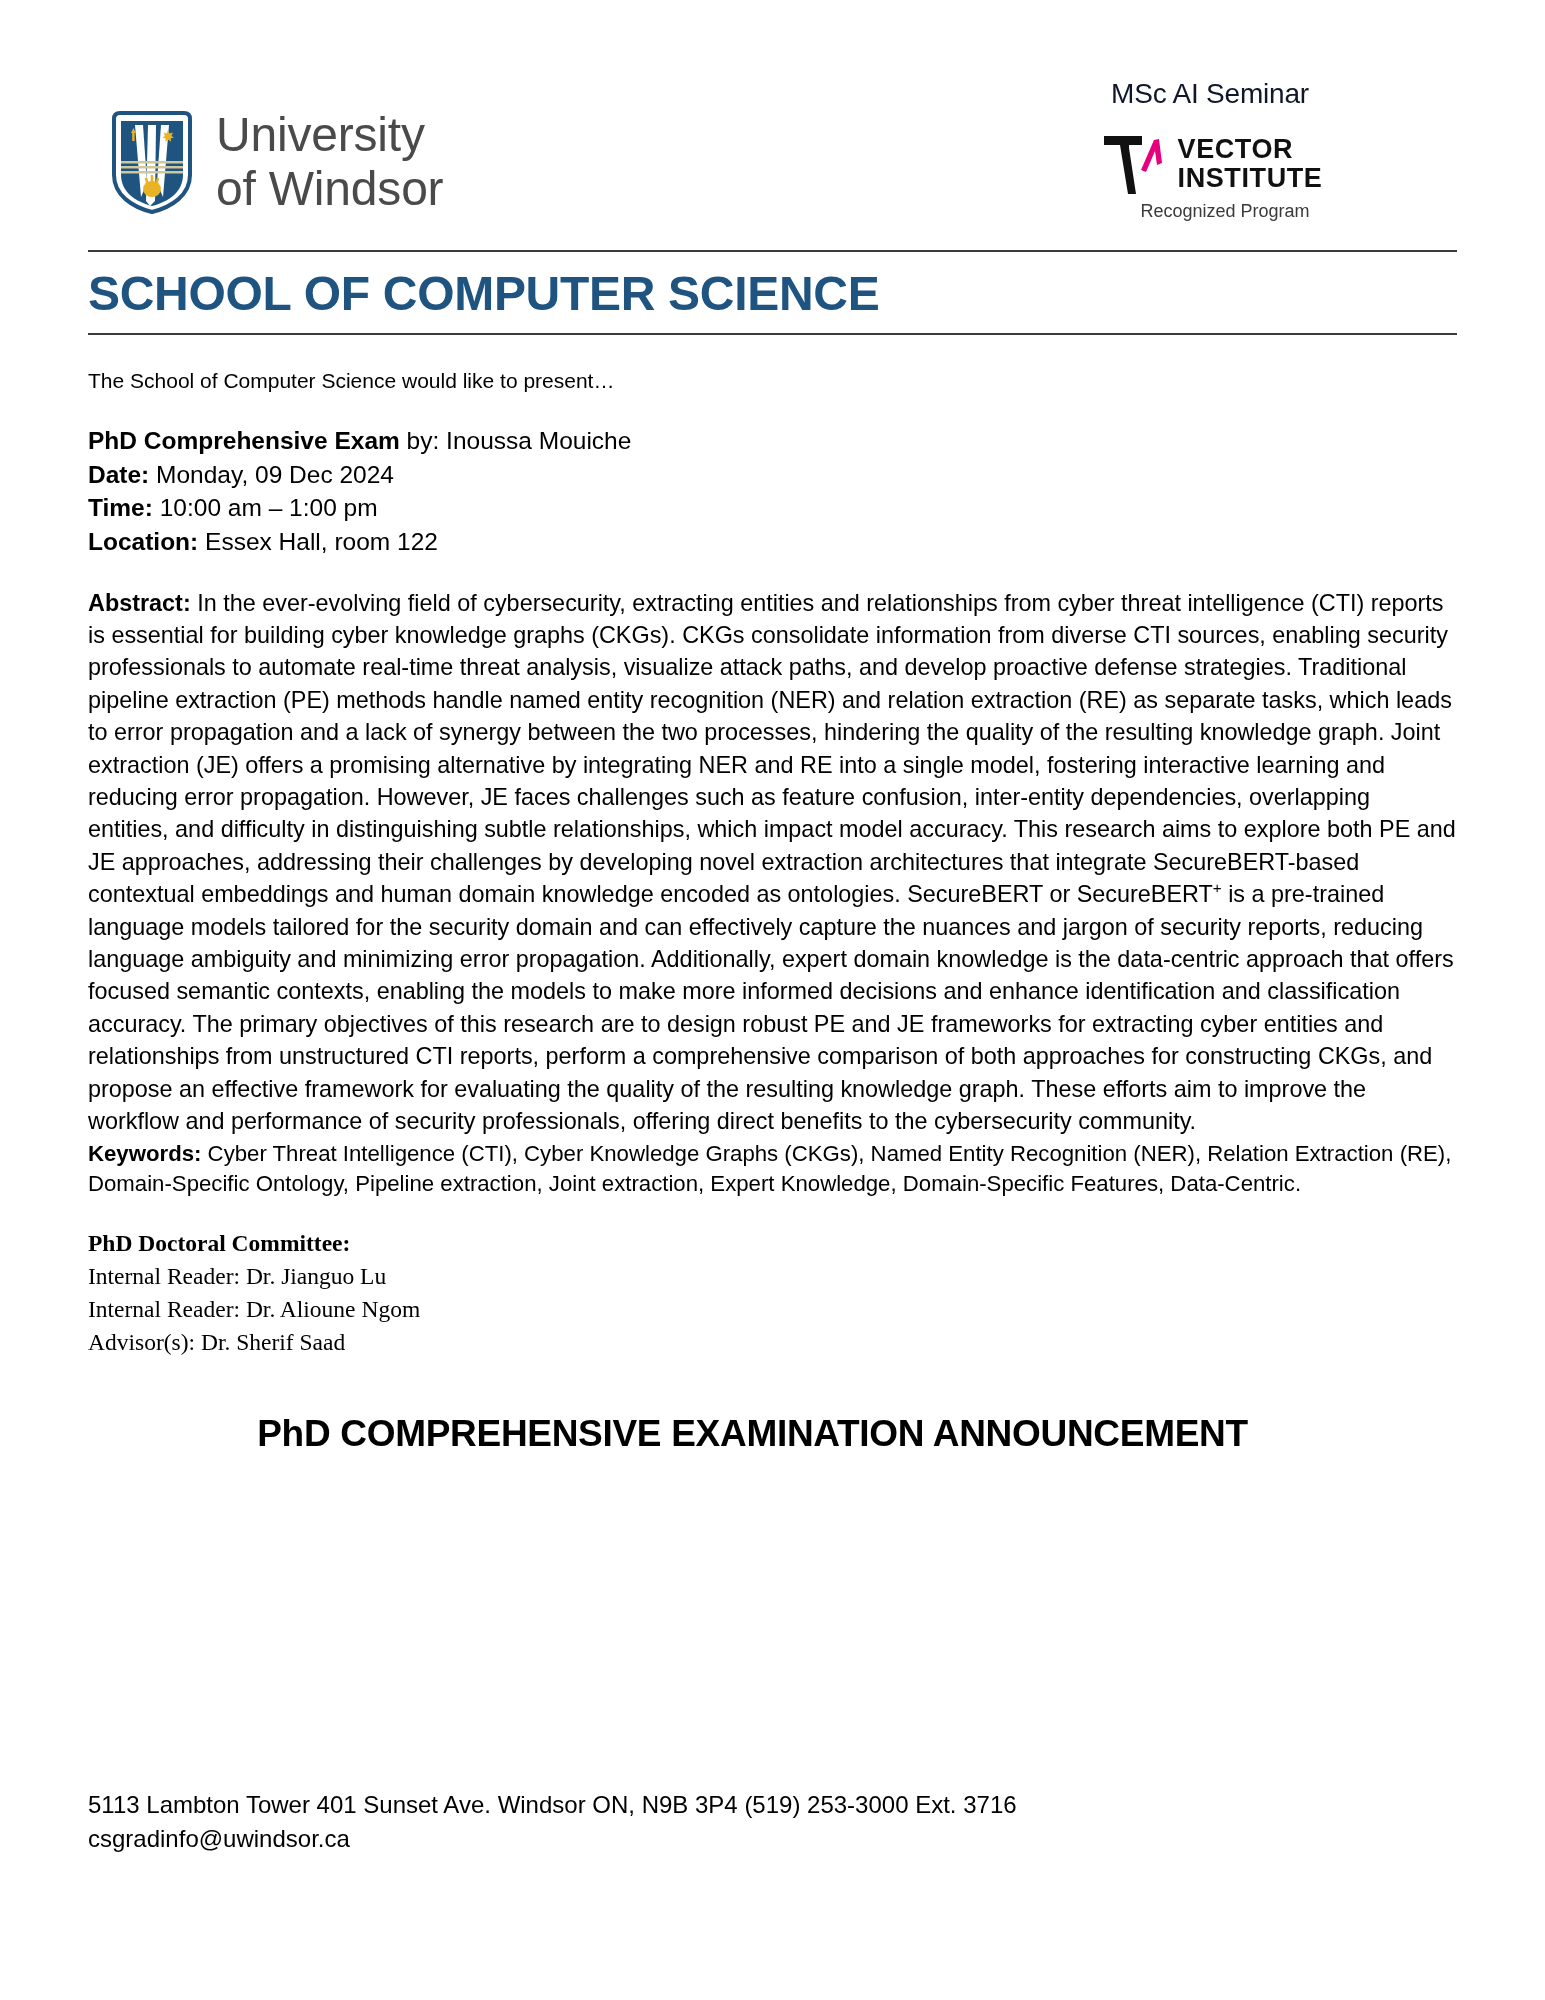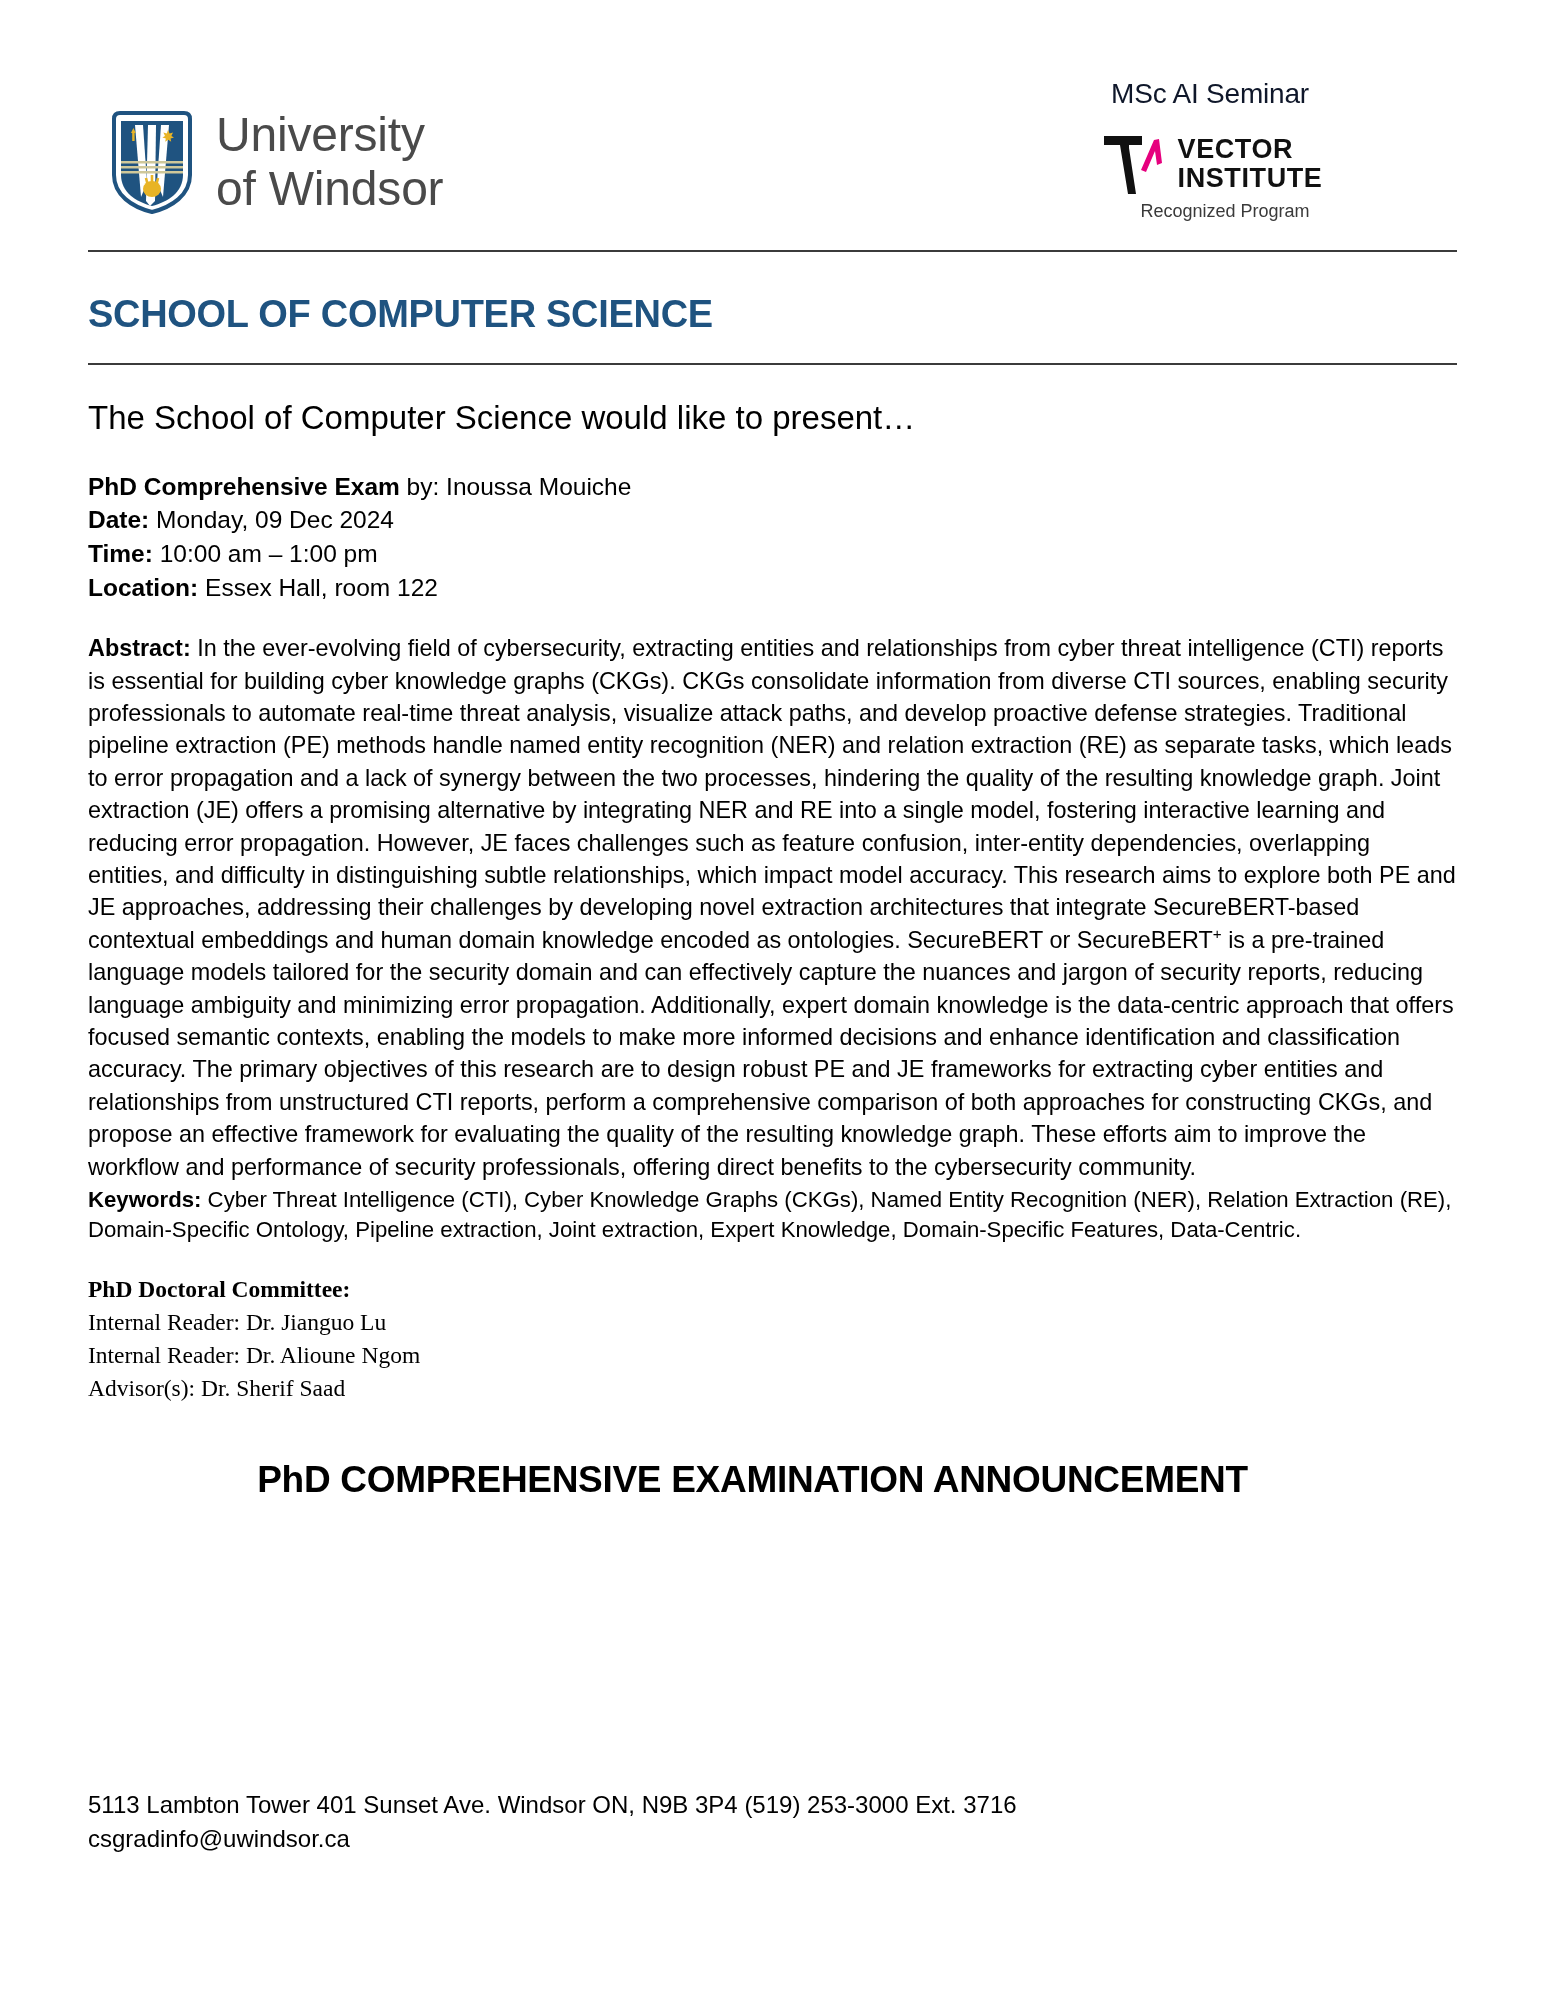--- a/index.html
+++ b/index.html
@@ -95,35 +95,34 @@
     padding-left: 30px;
     white-space: nowrap;
   }
 
   
   .rule-top, .rule-bottom {
     border-top: 2px solid #3b3b3b;
     margin: 0 88px 0 88px;
   }
   .school-title {
-    font-size: 38px;
+    font-size: 48px;
     font-weight: 700;
     color: #1f5380;
     letter-spacing: -0.3px;
-    padding: 14px 0 27px 88px;
+    padding: 14px 0 12px 88px;
     font-family: "Liberation Sans", sans-serif;
-    margin-top: 27px;
   }
 
   
   .content {
     padding: 0 88px 0 88px;
   }
   .present-line {
-    font-size: 33px;
+    font-size: 21px;
     margin-top: 32px;
     line-height: 1.3;
   }
   .talk-title {
     font-size: 26.5px;
     font-weight: 700;
     margin-top: 32px;
     line-height: 1.3;
     letter-spacing: -0.1px;
   }

